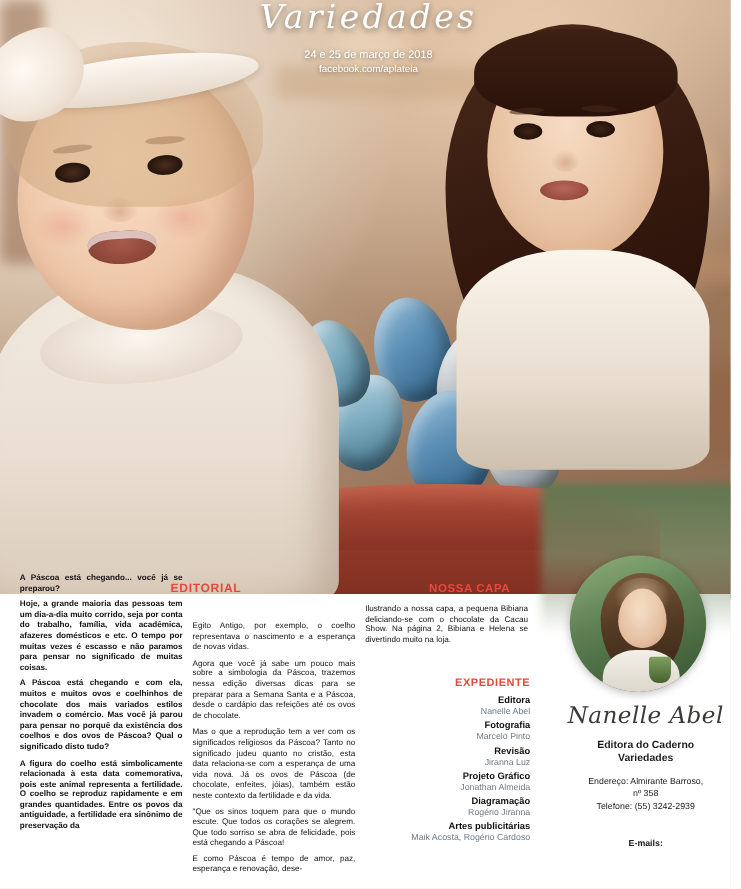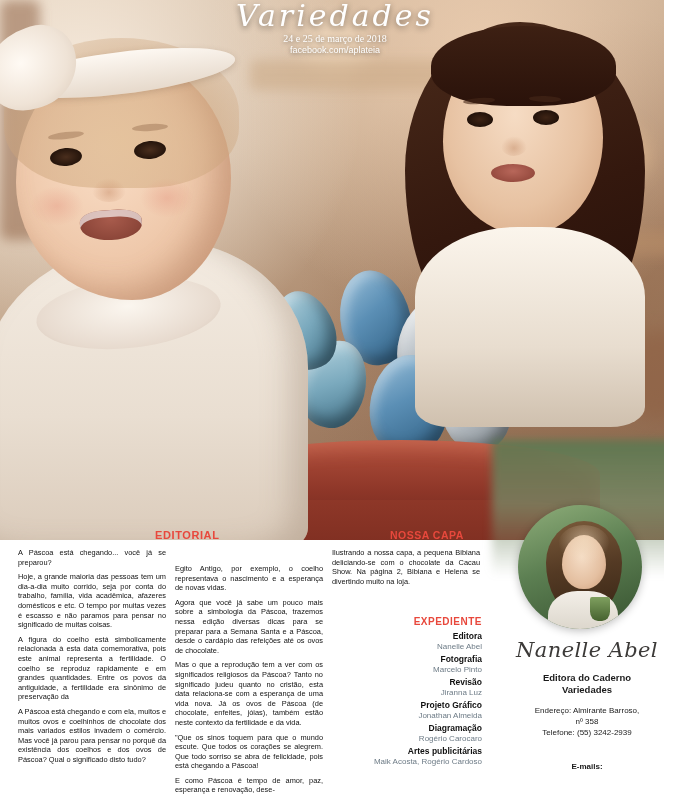--- a/index.html
+++ b/index.html
@@ -284,23 +284,22 @@
   }
   .masthead .title {
     font-family: "DejaVu Serif", serif;
     font-style: italic;
     font-size: 30px;
     letter-spacing: 3px;
     text-shadow: 0 2px 6px rgba(0,0,0,.45);
   }
   .masthead .date {
     font-size: 10px;
-    margin-top: 0;
+    margin-top: 12px;
     text-shadow: 0 1px 4px rgba(0,0,0,.5);
-    font-family: Liberation Serif, serif;
   }
   .masthead .fb {
     font-size: 9px;
     margin-top: 1px;
     text-shadow: 0 1px 4px rgba(0,0,0,.5);
     text-align: center;
   }
 
   
   .expediente {
@@ -491,25 +490,25 @@
       <div class="date">24 e 25 de março de 2018</div>
       <div class="fb">facebook.com/aplateia</div>
     </div>
   </div>
 
   <div class="content"></div>
 
   <div class="editorial-head">EDITORIAL</div>
   <div class="nossacapa-head">NOSSA CAPA</div>
 
-  <div class="col col1" style="top:548px;">
+  <div class="col col1" style="top:520px;font-weight:bold;">
     <p>A Páscoa está chegando... você já se preparou?</p>
     <p>Hoje, a grande maioria das pessoas tem um dia-a-dia muito corrido, seja por conta do trabalho, família, vida acadêmica, afazeres domésticos e etc. O tempo por muitas vezes é escasso e não paramos para pensar no significado de muitas coisas.</p>
+    <p>A Páscoa está chegando e com ela, muitos e muitos ovos e coelhinhos de chocolate dos mais variados estilos invadem o comércio. Mas você já parou para pensar no porquê da existência dos coelhos e dos ovos de Páscoa? Qual o significado disto tudo?</p>
     <p>A figura do coelho está simbolicamente relacionada à esta data comemorativa, pois este animal representa a fertilidade. O coelho se reproduz rapidamente e em grandes quantidades. Entre os povos da antiguidade, a fertilidade era sinônimo de preservação da</p>
-    <p>A Páscoa está chegando e com ela, muitos e muitos ovos e coelhinhos de chocolate dos mais variados estilos invadem o comércio. Mas você já parou para pensar no porquê da existência dos coelhos e dos ovos de Páscoa? Qual o significado disto tudo?</p>
   </div>
 
   <div class="col col2" style="top:548px;margin-top:16px;">
     <p>Egito Antigo, por exemplo, o coelho representava o nascimento e a esperança de novas vidas.</p>
     <p>Agora que você já sabe um pouco mais sobre a simbologia da Páscoa, trazemos nessa edição diversas dicas para se preparar para a Semana Santa e a Páscoa, desde o cardápio das refeições até os ovos de chocolate.</p>
     <p>Mas o que a reprodução tem a ver com os significados religiosos da Páscoa? Tanto no significado judeu quanto no cristão, esta data relaciona-se com a esperança de uma vida nova. Já os ovos de Páscoa (de chocolate, enfeites, jóias), também estão neste contexto da fertilidade e da vida.</p>
     <p>"Que os sinos toquem para que o mundo escute. Que todos os corações se alegrem. Que todo sorriso se abra de felicidade, pois está chegando a Páscoa!</p>
     <p>E como Páscoa é tempo de amor, paz, esperança e renovação, dese-</p>
   </div>
 
@@ -521,21 +520,21 @@
     <div class="exp-title">EXPEDIENTE</div>
     <div class="exp-role">Editora</div>
     <div class="exp-name">Nanelle Abel</div>
     <div class="exp-role">Fotografia</div>
     <div class="exp-name">Marcelo Pinto</div>
     <div class="exp-role">Revisão</div>
     <div class="exp-name">Jiranna Luz</div>
     <div class="exp-role">Projeto Gráfico</div>
     <div class="exp-name">Jonathan Almeida</div>
     <div class="exp-role">Diagramação</div>
-    <div class="exp-name">Rogério Carocaro</div>
+    <div class="exp-name">Rogério Jiranna</div>
     <div class="exp-role">Artes publicitárias</div>
     <div class="exp-name">Maik Acosta, Rogério Cardoso</div>
   </div>
 
   <div class="right-photo-strip"></div>
 
   <div class="author">
     <div class="author-photo">
       <div class="ap-hair"></div>
       <div class="ap-face"></div>

